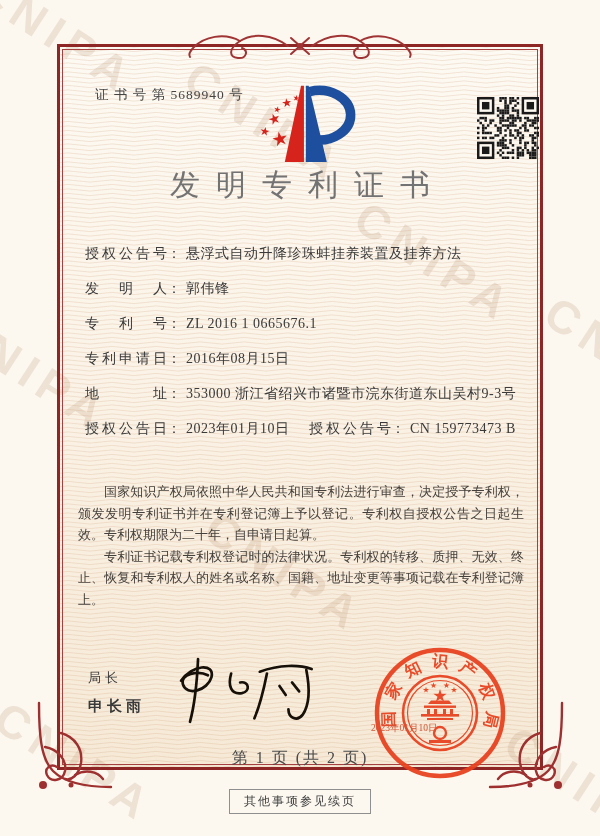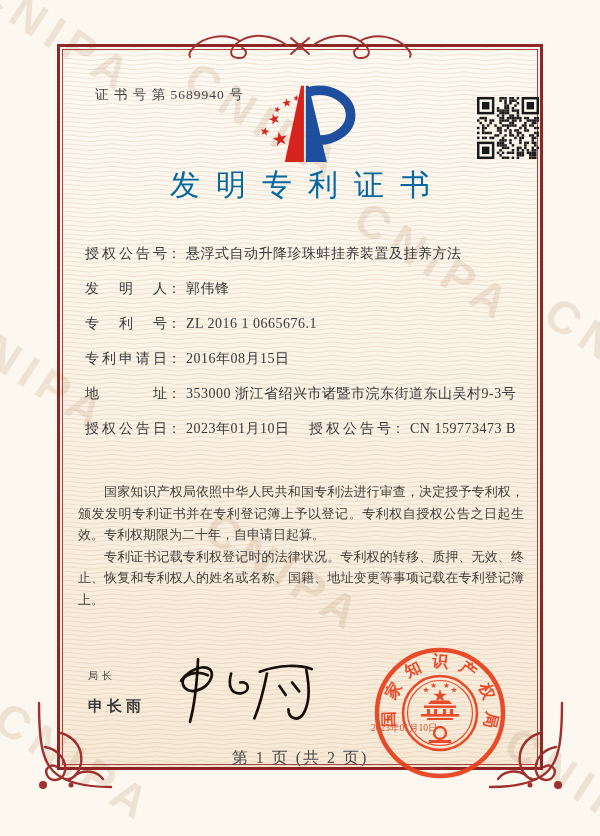--- a/index.html
+++ b/index.html
@@ -27,34 +27,34 @@
     border:3px solid #8e2626;pointer-events:none;
   }
   .frame-inner{position:absolute;inset:2px;border:1px solid #a54040;}
   .content{position:absolute;inset:0;z-index:4;}
   .cert-no{position:absolute;left:95px;top:86px;font-size:13.5px;letter-spacing:1px;color:#444;}
   .logo{position:absolute;left:242px;top:82px;}
   .qr{position:absolute;left:477px;top:97px;}
   .title{
     position:absolute;left:0;top:165px;width:100%;text-align:center;
     font-size:30px;letter-spacing:16px;padding-left:16px;box-sizing:border-box;
-    color:#0369a1;font-weight:500;
+    color:#737373;font-weight:500;
   }
   .fields{position:absolute;left:85px;top:243px;width:440px;font-size:14px;}
   .frow{margin-bottom:13px;line-height:22px;white-space:nowrap;}
   .flabel{display:inline-block;width:82px;text-align:justify;text-align-last:justify;vertical-align:top;}
   .fcolon{margin-right:5px;}
   .fvalue{letter-spacing:0.5px;}
   .fcell2{margin-left:16px;}
   .body-paras{
     position:absolute;left:78px;top:481px;width:446px;
     font-size:13px;line-height:21.5px;text-align:justify;color:#433f3a;
   }
   .body-paras p{margin:0;text-indent:2em;}
-  .sig-title{position:absolute;left:88px;top:669px;font-size:10px;letter-spacing:4px;}
+  .sig-title{position:absolute;left:88px;top:669px;font-size:13px;letter-spacing:4px;}
   .sig-name{position:absolute;left:88px;top:697px;font-size:15px;letter-spacing:4px;font-weight:bold;}
   .sig-hand{position:absolute;left:156px;top:648px;z-index:5;}
   .seal{position:absolute;left:370px;top:643px;z-index:6;opacity:0.93;}
   .page-no{
     position:absolute;left:0;top:748px;width:100%;text-align:center;
     font-size:16px;letter-spacing:2px;color:#4a4a4a;
   }
   .footer-note{
     position:absolute;left:50%;top:789px;transform:translateX(-50%);
     border:1px solid #8f8f8f;padding:3px 14px;font-size:12px;letter-spacing:2px;
@@ -591,13 +591,14 @@
       <rect x="3" y="-4" width="3" height="5" stroke="none"></rect>
       <rect x="10" y="-4" width="3" height="5" stroke="none"></rect>
       <rect x="-19" y="1" width="38" height="2.6" stroke="none"></rect>
       <rect x="-13" y="5" width="26" height="2" stroke="none"></rect>
       <circle cx="0" cy="20" r="6" fill="none" stroke-width="2.4"></circle>
       <rect x="-11" y="27" width="22" height="3" stroke="none"></rect>
     </g>
     <text x="-69" y="18" font-size="9.5" fill="#cf4a2a" style="font-family:'Liberation Serif',serif;">2023年01月10日</text>
   </svg>
 
+  <div class="footer-note">其他事项参见续页</div>
 </div>
 
 </body></html>

